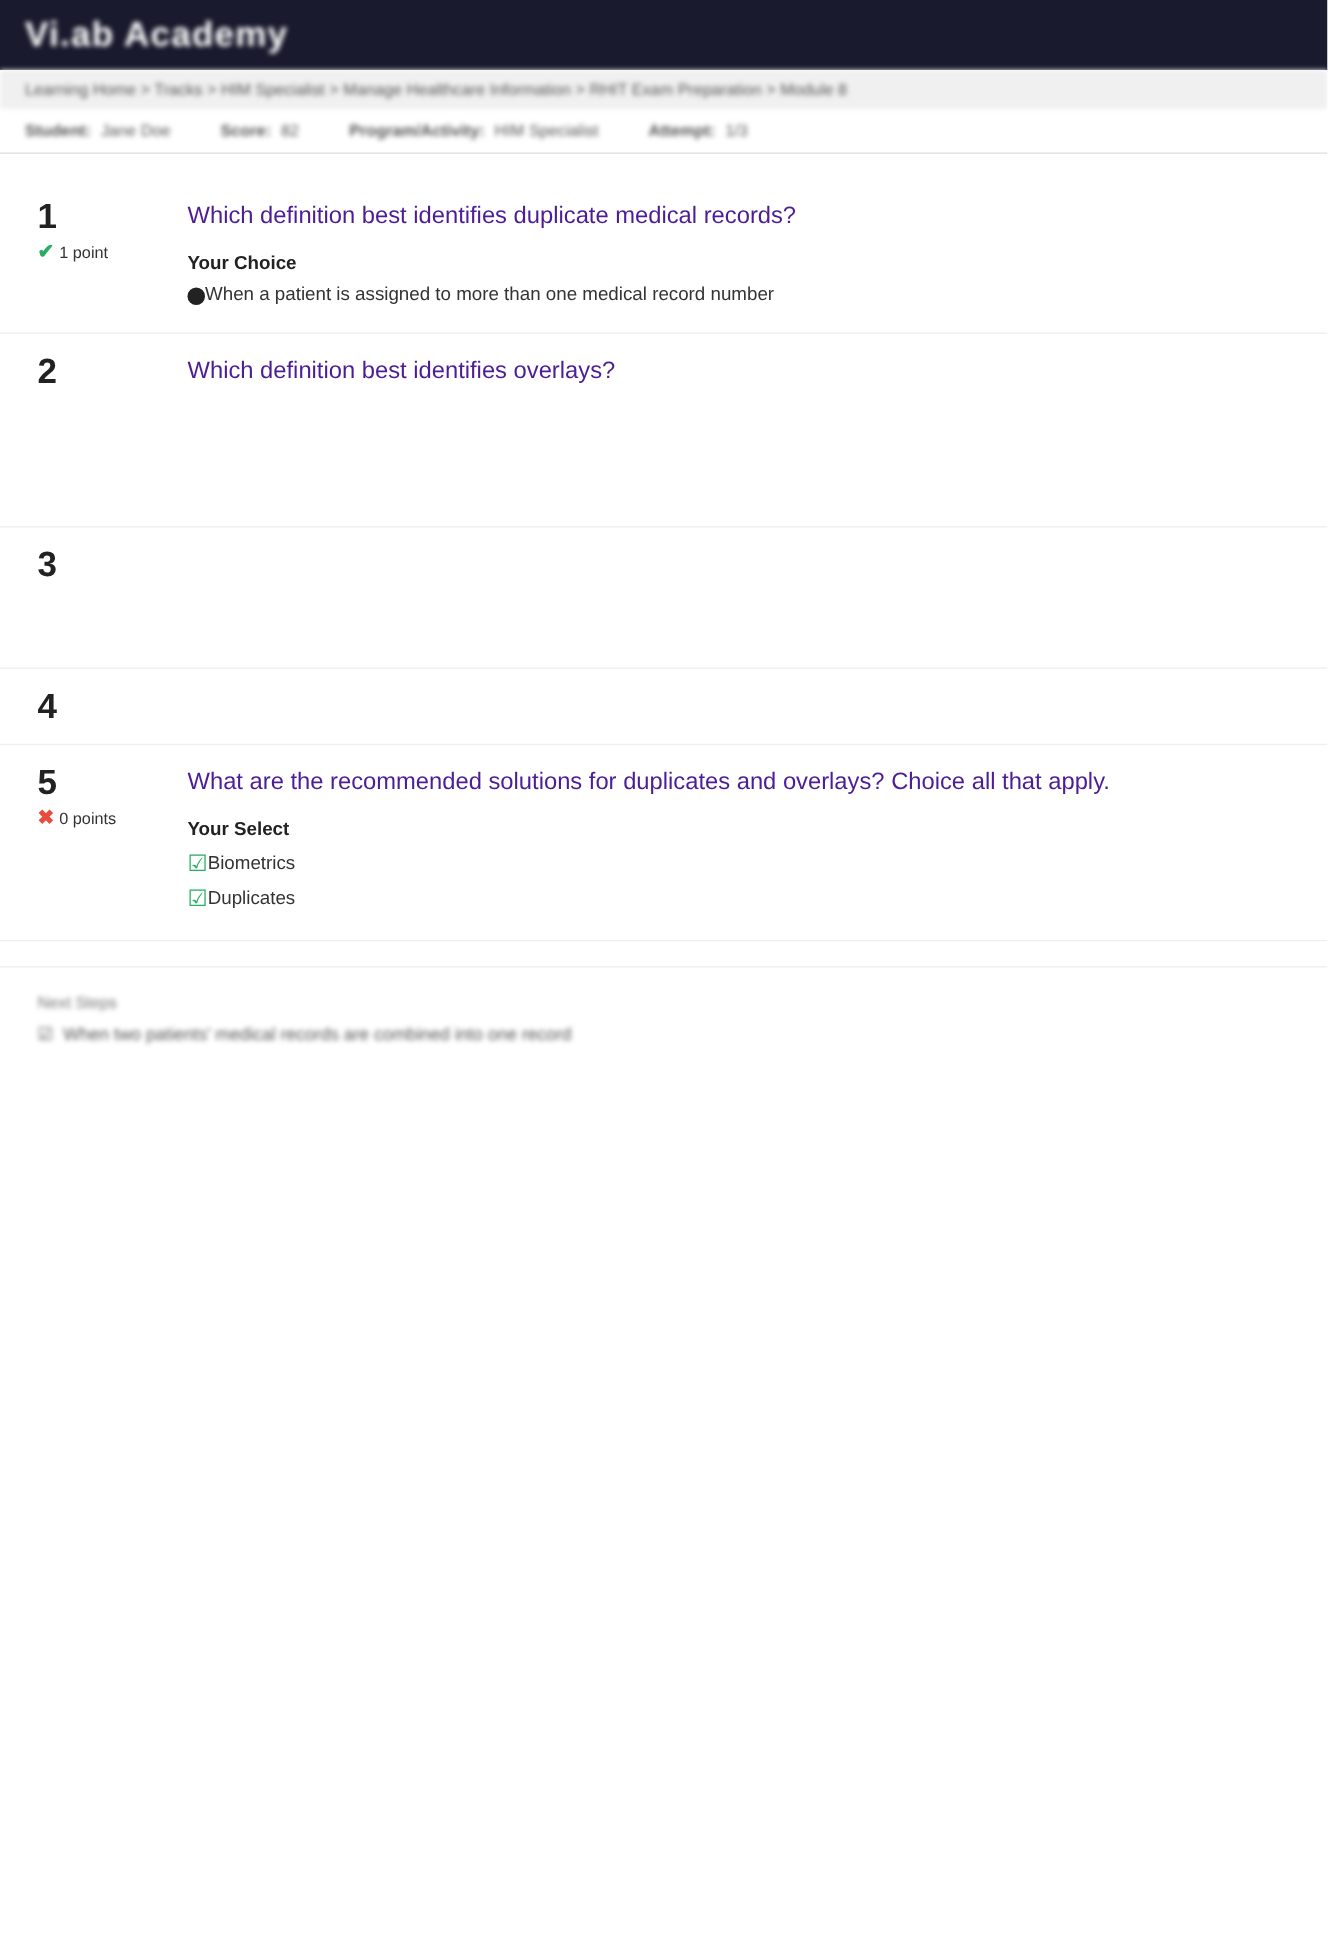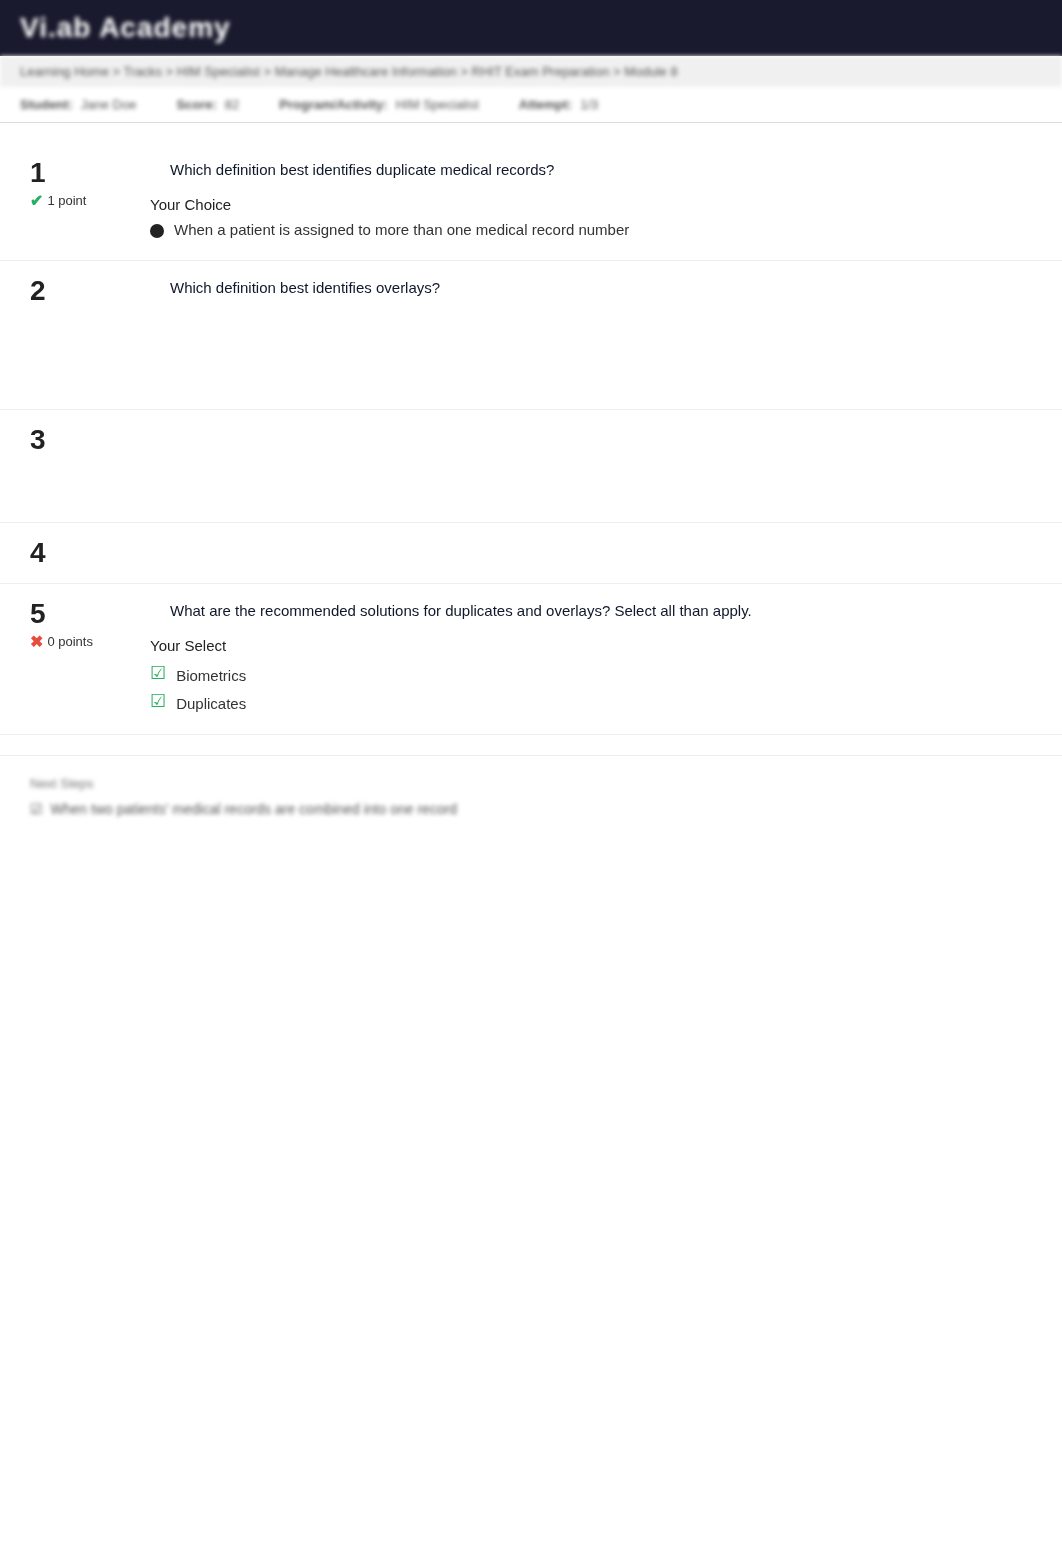--- a/index.html
+++ b/index.html
@@ -93,38 +93,36 @@
       color: #e74c3c;
       font-size: 16px;
       font-weight: bold;
     }
 
     .question-body {
       flex: 1;
     }
 
     .question-text {
-      font-size: 15px;
-      color: #0f172a;
+      font-size: 19px;
+      color: #4c1d95;
       margin-bottom: 14px;
       line-height: 1.5;
-      margin-left: 20px;
     }
 
     .your-choice-label {
-      font-weight: normal;
+      font-weight: bold;
       font-size: 15px;
       margin-bottom: 8px;
       color: #222;
     }
 
     .choice-item {
       display: flex;
-      align-items: flex-end;
-      gap: 10px;
+      align-items: center;
       margin-bottom: 6px;
       font-size: 15px;
     }
 
     .bullet-filled {
       width: 14px;
       height: 14px;
       background: #222;
       border-radius: 50%;
       margin-top: 3px;
@@ -240,21 +238,21 @@
     </div>
     <div class="question-block">
       <div class="question-number-col">
         <div class="question-number">5</div>
         <div class="question-status">
           <span class="status-x">✖</span>
           <span>0 points</span>
         </div>
       </div>
       <div class="question-body">
-        <div class="question-text">What are the recommended solutions for duplicates and overlays? Select all than apply.</div>
+        <div class="question-text">What are the recommended solutions for duplicates and overlays? Choice all that apply.</div>
         <div class="your-choice-label">Your Select</div>
         <div class="choice-item">
           <span class="checkbox-icon">☑</span>
           <span>Biometrics</span>
         </div>
         <div class="choice-item">
           <span class="checkbox-icon">☑</span>
           <span>Duplicates</span>
         </div>
       </div>

